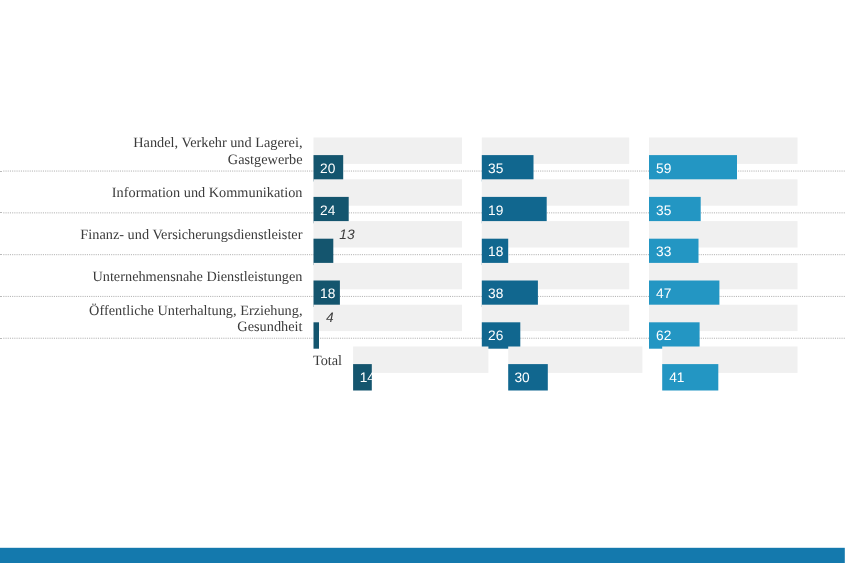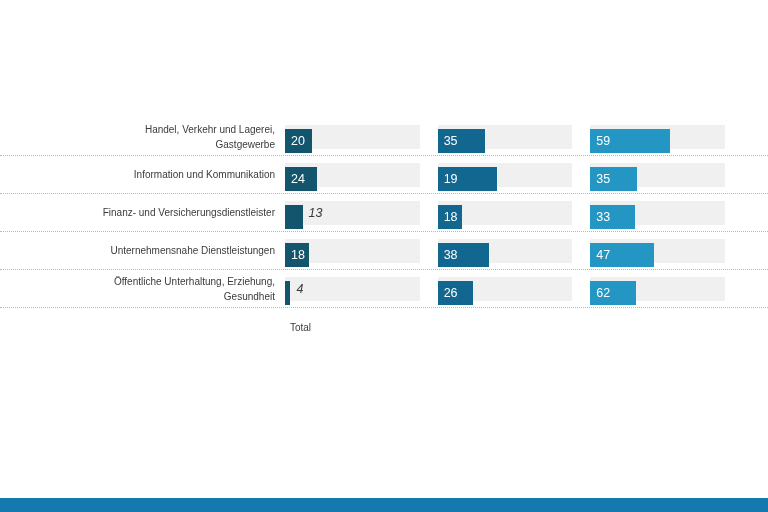--- a/index.html
+++ b/index.html
@@ -36,42 +36,43 @@
   }
   .row.total-row {
     border-bottom: none;
     padding-left: 36px;
   }
   .row-label {
     width: 285px;
     padding-right: 10px;
     box-sizing: border-box;
     text-align: right;
-    font-size: 10px;
+    font-size: 13px;
     color: #3b3b3b;
     line-height: 15px;
+    font-family: Liberation Serif, serif;
   }
   .tracks {
     flex: 1;
     display: flex;
     gap: 18px;
     align-items: center;
     padding-right: 43px;
     box-sizing: border-box;
   }
   .track {
     position: relative;
     height: 24px;
     flex: 1;
     background: #f0f0f0;
   }
   .bar {
     position: absolute;
     left: 0;
-    top: 4px;
+    top: 16px;
     height: 24px;
     display: flex;
     align-items: center;
   }
   .bar .val-in {
     color: #ffffff;
     font-size: 12.5px;
     padding-left: 6px;
     white-space: nowrap;
   }
@@ -215,18 +216,35 @@
           </div>
         </div>
       </div>
     </div>
 
 
     <div class="row total-row">
       <div class="row-label">
         <div>Total</div>
       </div>
+      <div class="tracks">
+        <div class="track">
+          <div class="bar" style="width:14%;background:#14556e">
+            <span class="val-in">14</span>
+          </div>
+        </div>
+        <div class="track">
+          <div class="bar" style="width:30%;background:#11678f">
+            <span class="val-in">30</span>
+          </div>
+        </div>
+        <div class="track">
+          <div class="bar" style="width:41%;background:#2396c3">
+            <span class="val-in">41</span>
+          </div>
+        </div>
+      </div>
     </div>
 
   </div>
 
   <div class="footer-bar"></div>
 </div>
 
 </body></html>

